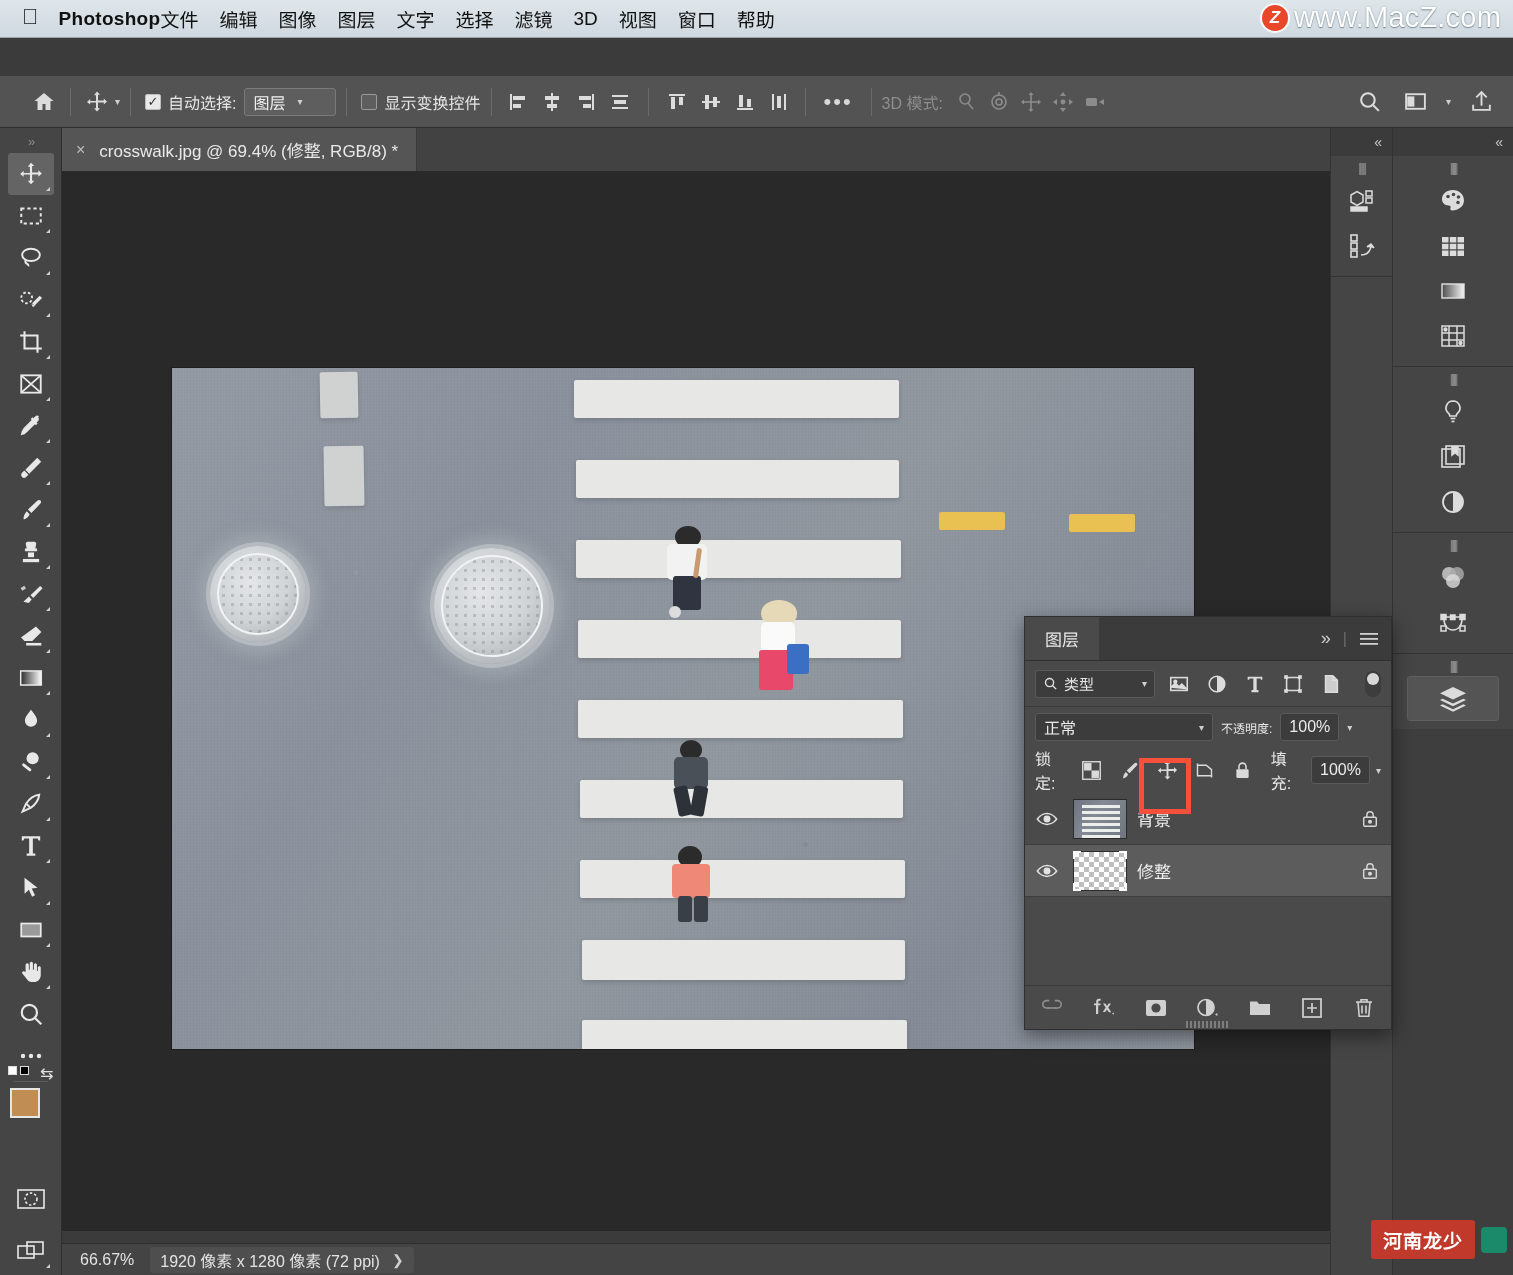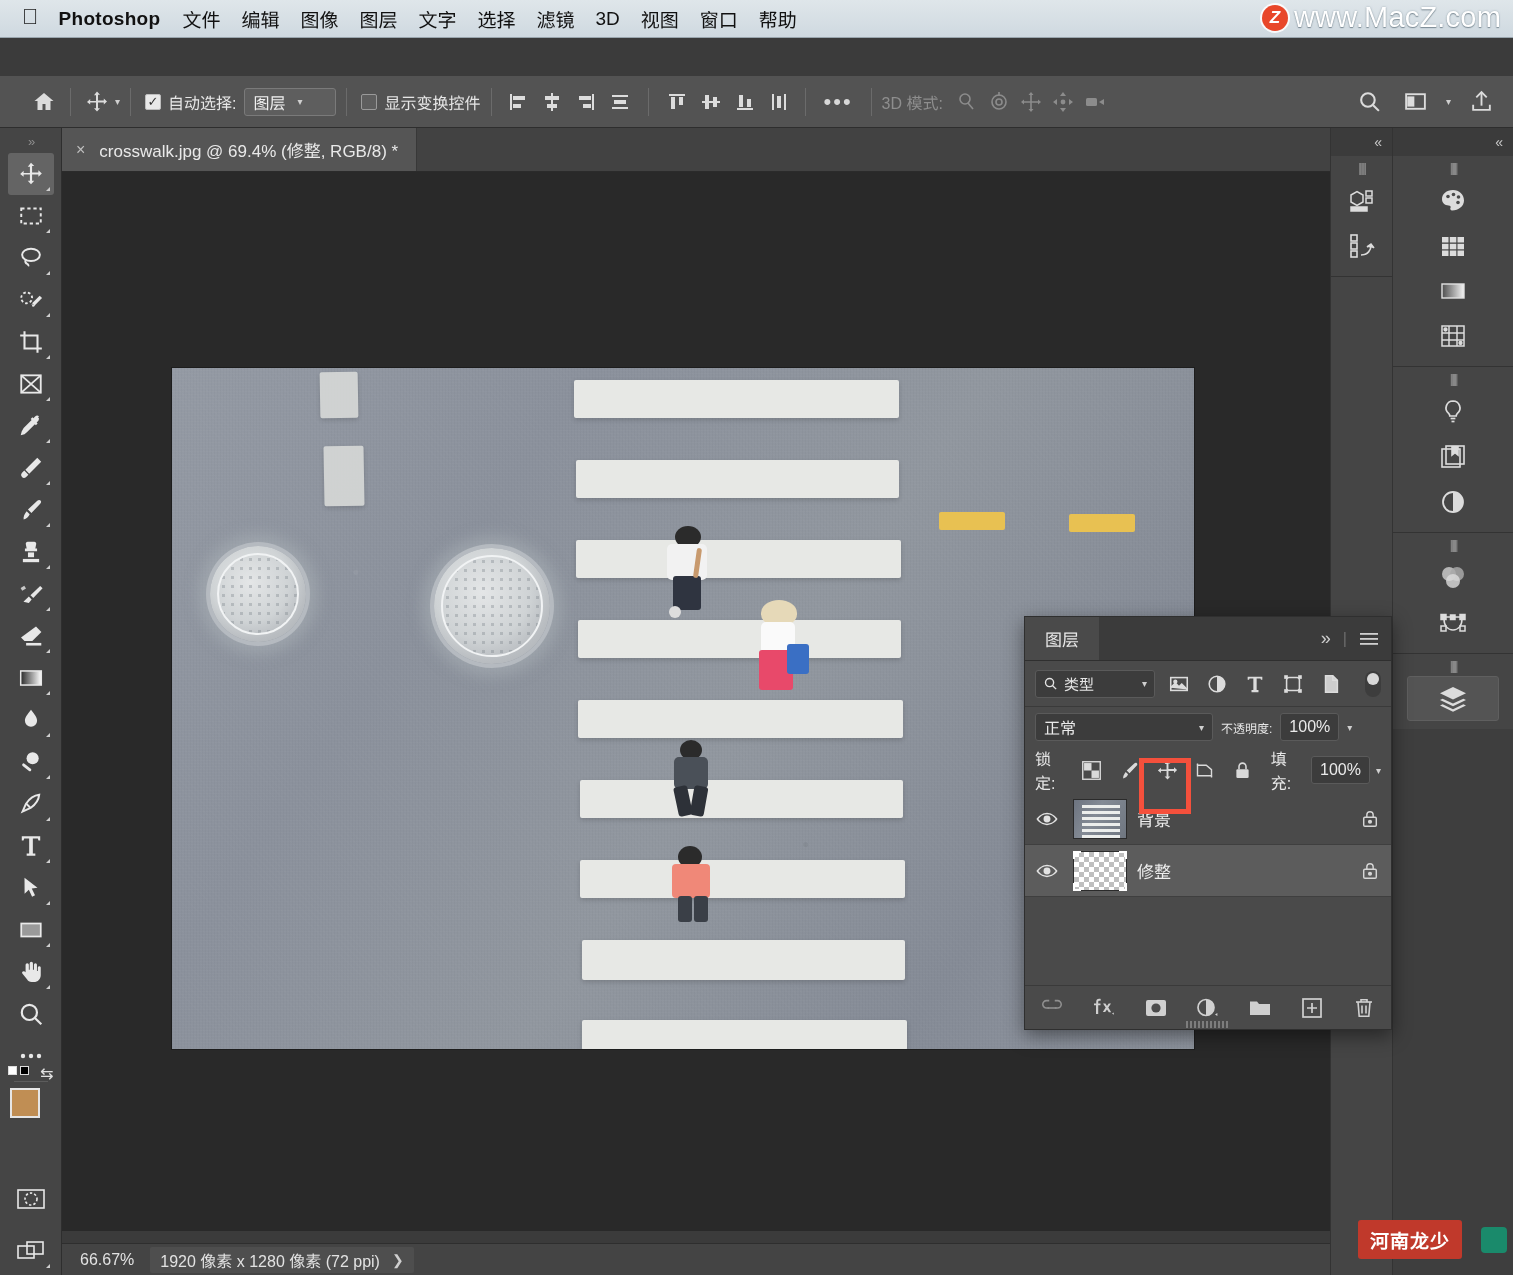--- a/index.html
+++ b/index.html
@@ -15,21 +15,21 @@
   .macbar {
     position: absolute; left: 0; top: 0; width: 1513px; height: 38px;
     background: linear-gradient(to bottom, #dfe6ea 0%, #cfd9e0 100%);
     border-bottom: 1px solid #9aa6ae;
     display: flex; align-items: center;
   }
   .apple-logo {
     margin-left: 22px; margin-right: 20px; font-size: 22px; line-height: 1;
     color: #1a1a1a; position: relative; top: -2px;
   }
-  .mac-app-name { font-weight: bold; font-size: 19px; color: #111; margin-right: 22px; letter-spacing: .3px;}
+  .mac-app-name { font-weight: bold; font-size: 19px; color: #111; letter-spacing: .3px;}
   .mac-menu-item { font-size: 19px; color: #111; margin-right: 21px; white-space: nowrap; }
   .watermark {
     position: absolute; right: 12px; top: 1px; display: flex; align-items: center;
   }
   .wm-badge {
     width: 26px; height: 26px; border-radius: 50%;
     background: #e8472a; color: #fff; font-weight: bold; font-size: 17px;
     display: flex; align-items: center; justify-content: center;
     font-style: italic; margin-right: 6px;
     box-shadow: 0 0 0 2px rgba(255,255,255,.85);
@@ -297,21 +297,21 @@
   .foot-icon.dim { color: #8f8f8f; }
   .panel-resize {
     position: absolute; left: 50%; bottom: 1px; transform: translateX(-50%);
     width: 44px; height: 7px;
     background: repeating-linear-gradient(90deg, #7d7d7d 0 2px, transparent 2px 4px);
   }
 
   
   .credit {
     position: absolute; right: 6px; bottom: 16px;
-    display: flex; align-items: center; gap: 19px;
+    display: flex; align-items: center; gap: 6px;
   }
   .credit-box {
     background: #c0392b; color: #fff; font-size: 19px; font-weight: bold;
     padding: 6px 12px; border-radius: 3px; letter-spacing: 1px;
   }
   .credit-dot { width: 26px; height: 26px; border-radius: 4px; background: #1a8a6b; }
   svg { display: block; }
 </style>
 </head>
 <body>

